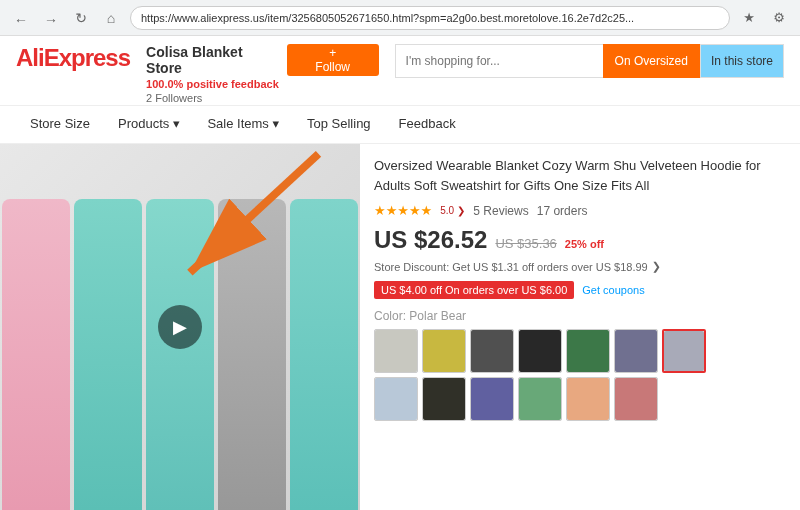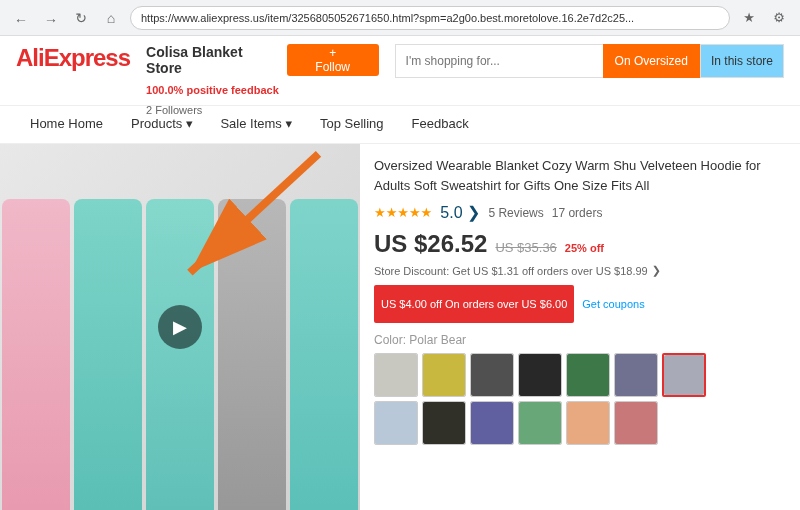--- a/index.html
+++ b/index.html
@@ -63,21 +63,21 @@
     }
     .logo {
       font-size: 24px;
       font-weight: bold;
       color: #e62e2e;
       letter-spacing: -1px;
     }
     .store-info {
       display: flex;
       flex-direction: column;
-      gap: 8px;
+      gap: 2px;
     }
     .store-name-row {
       display: flex;
       align-items: center;
       gap: 8px;
     }
     .store-name {
       font-size: 14px;
       font-weight: bold;
       color: #333;
@@ -260,22 +260,22 @@
       display: flex;
       align-items: center;
       gap: 8px;
       margin-bottom: 8px;
     }
     .stars {
       color: #ff9900;
       font-size: 13px;
     }
     .rating-score {
-      font-size: 16px;
-      color: #0c4a6e;
+      font-size: 10px;
+      color: #b91c1c;
     }
     .rating-info {
       font-size: 12px;
       color: #666;
     }
     .price-row {
       display: flex;
       align-items: baseline;
       gap: 8px;
       margin-bottom: 6px;
@@ -306,21 +306,21 @@
     .coupon-bar {
       display: flex;
       align-items: center;
       gap: 8px;
       margin-bottom: 10px;
     }
     .coupon-badge {
       background: #e62e2e;
       color: white;
       font-size: 11px;
-      padding: 13px 7px;
+      padding: 3px 7px;
       border-radius: 2px;
       white-space: nowrap;
     }
     .get-coupons {
       font-size: 11px;
       color: #009dff;
       cursor: pointer;
     }
     .color-label {
       font-size: 12px;
@@ -386,21 +386,21 @@
 
   <div class="search-area">
     <input class="search-input" type="text" placeholder="I'm shopping for..." style="">
     <button class="search-btn">On Oversized</button>
     <button class="in-this-store-btn">In this store</button>
   </div>
 </div>
 
 <div class="nav-bar">
   <div class="nav-item">
-    <span>Home Home</span>
+    <span>Store Size</span>
   </div>
   <div class="nav-item">
     <span>Products ▾</span>
   </div>
   <div class="nav-item">
     <span>Sale Items ▾</span>
   </div>
   <div class="nav-item">
     <span>Top Selling</span>
   </div>

